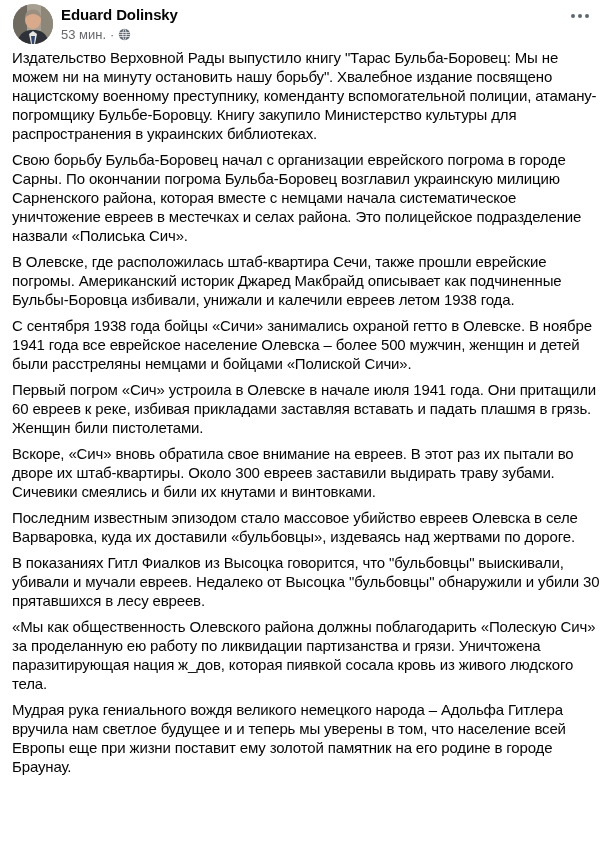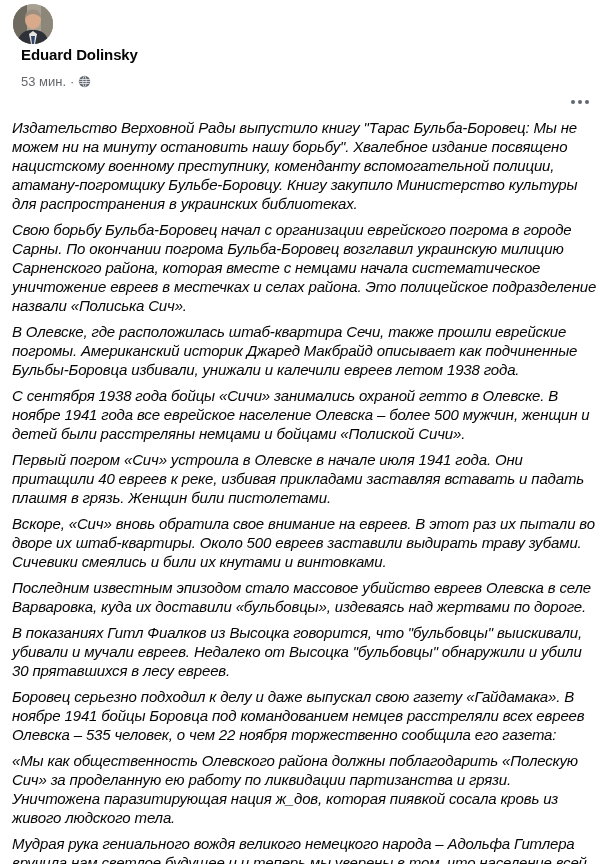--- a/index.html
+++ b/index.html
@@ -15,21 +15,20 @@
   }
   .post-card {
     width: 611px;
     background: #ffffff;
   }
   
   .post-header {
     display: flex;
     align-items: flex-start;
     padding: 4px 16px 2px 13px;
-    flex-direction: column;
   }
   .avatar {
     width: 40px;
     height: 40px;
     border-radius: 50%;
     overflow: hidden;
     flex: 0 0 40px;
     cursor: pointer;
     background: #b9b0a4;
   }
@@ -47,21 +46,21 @@
     color: #050505;
     cursor: pointer;
     letter-spacing: -0.1px;
   }
   .sub-line {
     display: flex;
     align-items: center;
     font-size: 13px;
     color: #65676b;
     line-height: 17px;
-    margin-top: 8px;
+    margin-top: 1px;
   }
   .sub-line .dot-sep {
     margin: 0 4px;
     color: #65676b;
   }
   .globe-icon { display: inline-flex; align-items: center; }
   .menu-button {
     margin-left: auto;
     display: flex;
     align-items: center;
@@ -80,21 +79,20 @@
   .post-body {
     padding: 2px 11px 10px 12px;
   }
   .para {
     font-size: 15px;
     line-height: 19px;
     letter-spacing: -0.15px;
     margin: 0 0 7px 0;
     color: #050505;
     white-space: pre-wrap;
-    font-style: italic;
   }
   .para:last-child { margin-bottom: 0; }
 </style>
 </head>
 <body>
 
 <div class="post-card">
 
   <div class="post-header">
 
@@ -136,23 +134,22 @@
       <span class="mdot"></span>
     </div>
 
   </div>
 
   <div class="post-body">
     <div class="para">Издательство Верховной Рады выпустило книгу "Тарас Бульба-Боровец: Мы не можем ни на минуту остановить нашу борьбу". Хвалебное издание посвящено нацистскому военному преступнику, коменданту вспомогательной полиции, атаману-погромщику Бульбе-Боровцу. Книгу закупило Министерство культуры для распространения в украинских библиотеках.</div>
     <div class="para">Свою борьбу Бульба-Боровец начал с организации еврейского погрома в городе Сарны. По окончании погрома Бульба-Боровец возглавил украинскую милицию Сарненского района, которая вместе с немцами начала систематическое уничтожение евреев в местечках и селах района. Это полицейское подразделение назвали «Полиська Сич».</div>
     <div class="para">В Олевске, где расположилась штаб-квартира Сечи, также прошли еврейские погромы. Американский историк Джаред Макбрайд описывает как подчиненные Бульбы-Боровца избивали, унижали и калечили евреев летом 1938 года.</div>
     <div class="para">С сентября 1938 года бойцы «Сичи» занимались охраной гетто в Олевске. В ноябре 1941 года все еврейское население Олевска – более 500 мужчин, женщин и детей были расстреляны немцами и бойцами «Полиской Сичи».</div>
-    <div class="para">Первый погром «Сич» устроила в Олевске в начале июля 1941 года. Они притащили 40 евреев к реке, избивая прикладами заставляя вставать и падать плашмя в грязь. Женщин били пистолетами.</div>
-    <div class="para">Вскоре, «Сич» вновь обратила свое внимание на евреев. В этот раз их пытали во дворе их штаб-квартиры. Около 500 евреев заставили выдирать траву зубами. Сичевики смеялись и били их кнутами и винтовками.</div>
+    <div class="para">Первый погром «Сич» устроила в Олевске в начале июля 1941 года. Они притащили 60 евреев к реке, избивая прикладами заставляя вставать и падать плашмя в грязь. Женщин били пистолетами.</div>
+    <div class="para">Вскоре, «Сич» вновь обратила свое внимание на евреев. В этот раз их пытали во дворе их штаб-квартиры. Около 300 евреев заставили выдирать траву зубами. Сичевики смеялись и били их кнутами и винтовками.</div>
     <div class="para">Последним известным эпизодом стало массовое убийство евреев Олевска в селе Варваровка, куда их доставили «бульбовцы», издеваясь над жертвами по дороге.</div>
     <div class="para">В показаниях Гитл Фиалков из Высоцка говорится, что "бульбовцы" выискивали, убивали и мучали евреев. Недалеко от Высоцка "бульбовцы" обнаружили и убили 30 прятавшихся в лесу евреев.</div>
-    <div class="para">Боровец серьезно подходил к делу и даже выпускал свою газету «Гайдамака». В ноябре 1941 бойцы Боровца под командованием немцев расстреляли всех евреев Олевска – 535 человек, о чем 22 ноября торжественно сообщила его газета:</div>
     <div class="para">«Мы как общественность Олевского района должны поблагодарить «Полескую Сич» за проделанную ею работу по ликвидации партизанства и грязи. Уничтожена паразитирующая нация ж_дов, которая пиявкой сосала кровь из живого людского тела.</div>
     <div class="para">Мудрая рука гениального вождя великого немецкого народа – Адольфа Гитлера вручила нам светлое будущее и и теперь мы уверены в том, что население всей Европы еще при жизни поставит ему золотой памятник на его родине в городе Браунау.</div>
 
   </div>
 
 </div>
 
 </body></html>

